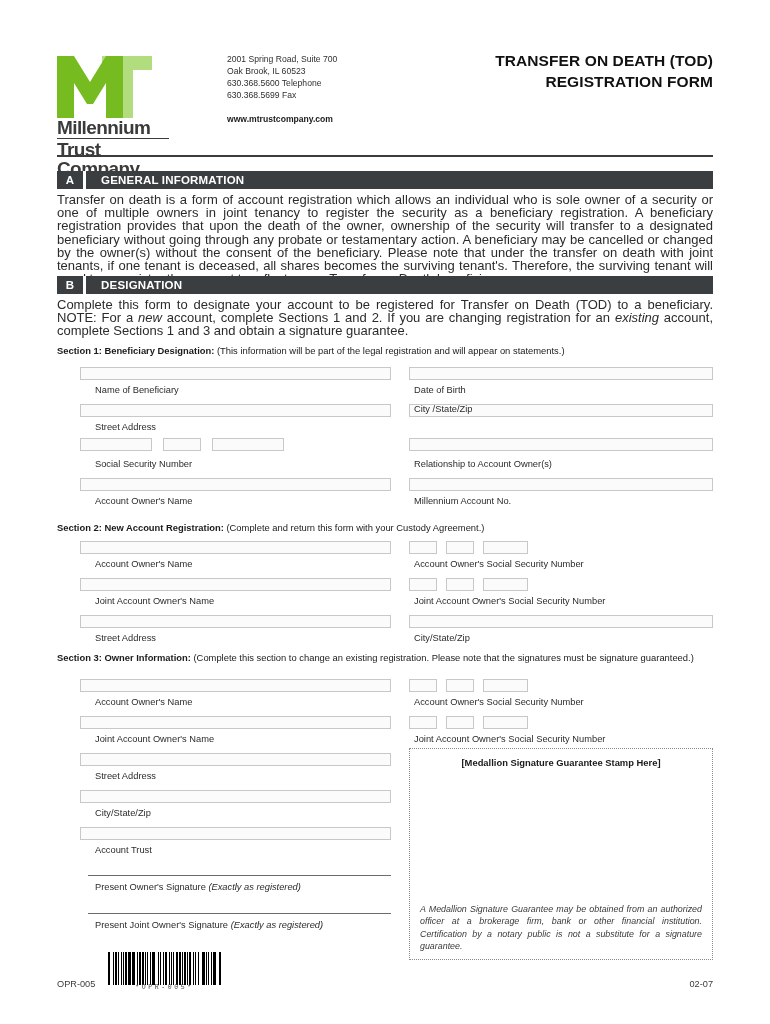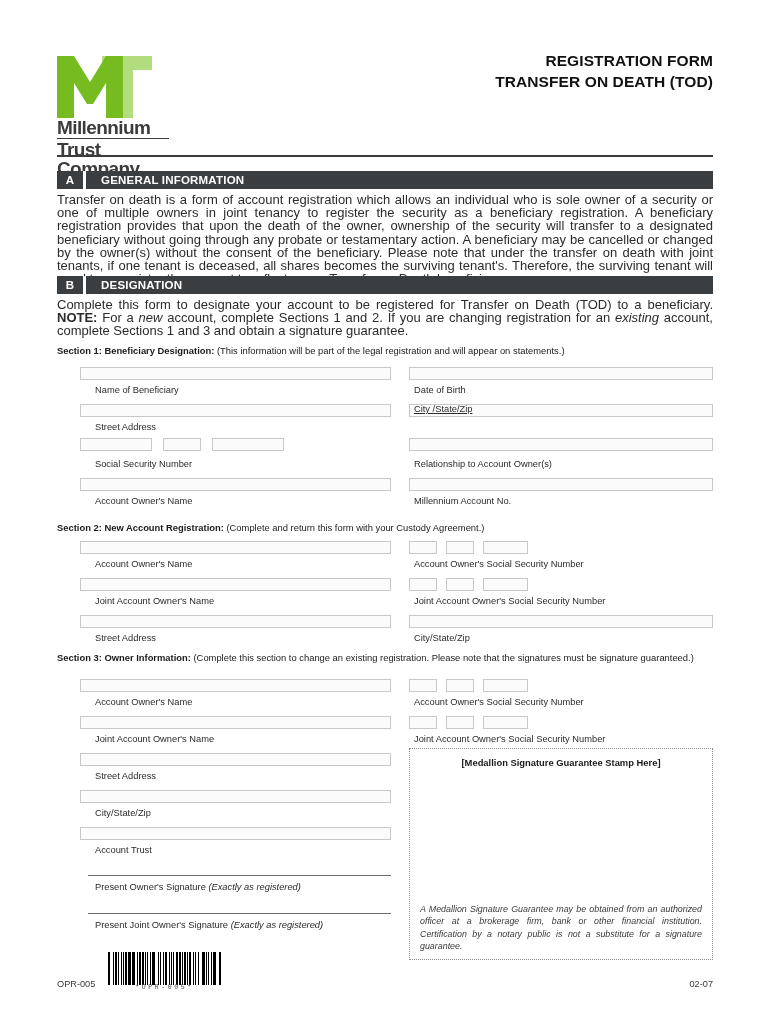--- a/index.html
+++ b/index.html
@@ -147,21 +147,21 @@
   .para {
     position: absolute;
     left: 57px;
     width: 656px;
     font-size: 13px;
     line-height: 13.2px;
     color: #2b2b2b;
     text-align: justify;
   }
   .para i { }
-  .para b { font-weight: bold; }
+  .para b { font-weight: normal; }
 
   
   .sechead {
     position: absolute;
     left: 57px;
     width: 656px;
     font-size: 9.4px;
     line-height: 13.2px;
     color: #1a1a1a;
   }
@@ -287,24 +287,31 @@
         <path d="M45 0 H95 V14 H76 V62 H58 V14 H45 Z" fill="#b2dd7f"></path>
 
         <path d="M0 0 H17 L33 26 L49 0 H66 V62 H49 V27 L36 48 H30 L17 27 V62 H0 Z" fill="#76bc21"></path>
       </svg>
       <div class="logo-name">
         <span class="line1">Millennium</span>
         <span class="line2">Trust Company</span>
       </div>
     </div>
 
+    <div class="addr">
+      <div>2001 Spring Road, Suite 700</div>
+      <div>Oak Brook, IL 60523</div>
+      <div>630.368.5600 Telephone</div>
+      <div>630.368.5699 Fax</div>
+      <span class="web">www.mtrustcompany.com</span>
+    </div>
 
     <div class="doctitle">
+      <div>TRANSFER ON DEATH (TOD)</div>
       <div>REGISTRATION FORM</div>
-      <div>TRANSFER ON DEATH (TOD)</div>
     </div>
   </div>
 
   <div class="hrule"></div>
 
   <div class="band" style="top:171px;">
     <span class="letter">A</span>
     <span class="sep"></span>
     <span class="btitle">GENERAL INFORMATION</span>
   </div>
@@ -321,21 +328,21 @@
     <span class="note">(This information will be part of the legal registration and will appear on statements.)</span></div>
 
   <div class="fbox" style="left:80px; top:367px; width:311px;"></div>
   <div class="flabel" style="left:95px; top:385px;">Name of Beneficiary</div>
   <div class="fbox" style="left:409px; top:367px; width:304px;"></div>
   <div class="flabel" style="left:414px; top:385px;">Date of Birth</div>
 
   <div class="fbox" style="left:80px; top:404px; width:311px;"></div>
   <div class="flabel" style="left:95px; top:422px;">Street Address</div>
   <div class="fbox" style="left:409px; top:404px; width:304px;"></div>
-  <div class="flabel" style="left:414px; top:404px;text-decoration:underline;">City /State/Zip</div>
+  <div class="flabel" style="left:414px; top:404px;">City /State/Zip</div>
 
   <div class="fbox" style="left:80px; top:438px; width:72px;"></div>
   <div class="fbox" style="left:163px; top:438px; width:38px;"></div>
   <div class="fbox" style="left:212px; top:438px; width:72px;"></div>
   <div class="flabel" style="left:95px; top:459px;">Social Security Number</div>
   <div class="fbox" style="left:409px; top:438px; width:304px;"></div>
   <div class="flabel" style="left:414px; top:459px;">Relationship to Account Owner(s)</div>
 
   <div class="fbox" style="left:80px; top:478px; width:311px;"></div>
   <div class="flabel" style="left:95px; top:496px;">Account Owner's Name</div>

